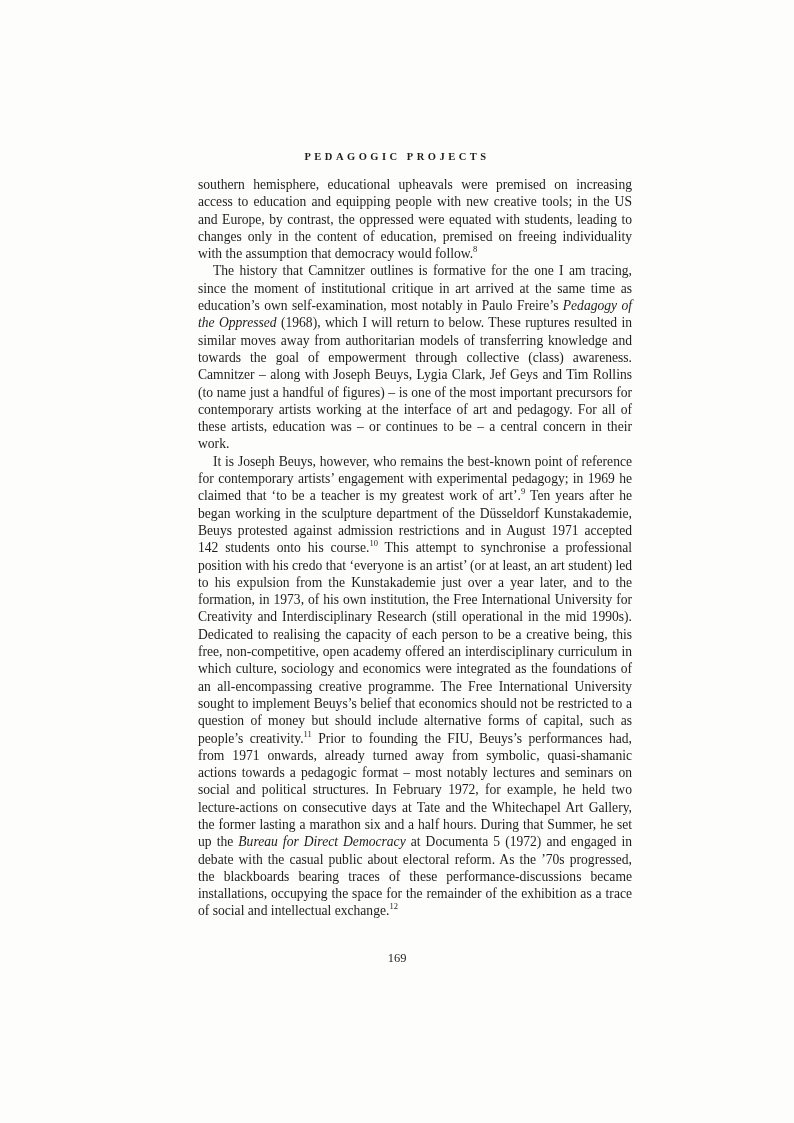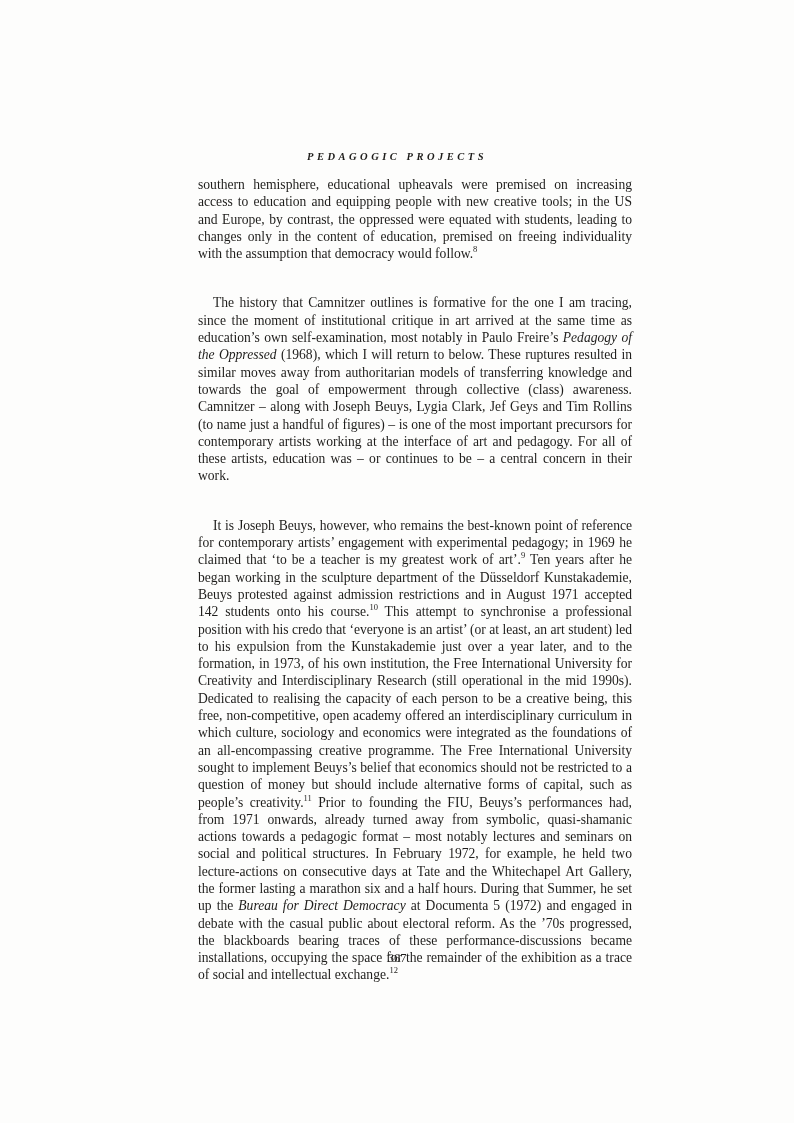--- a/index.html
+++ b/index.html
@@ -19,39 +19,37 @@
   .running-header {
     position: absolute;
     top: 151px;
     left: 0;
     width: 100%;
     text-align: center;
     font-size: 10.5px;
     letter-spacing: 3.5px;
     font-weight: 600;
     text-transform: uppercase;
-    font-style: italic;
   }
   .body-text {
     position: absolute;
     top: 176px;
     left: 198px;
     width: 434px;
     font-size: 13.6px;
     line-height: 17.3px;
     text-align: justify;
     text-justify: inter-word;
   }
   .body-text p {
     margin: 0;
     padding: 0;
   }
   .body-text p.indent {
     text-indent: 15px;
-    margin-top: 32px;
   }
   .body-text sup {
     font-size: 8.5px;
     line-height: 0;
     vertical-align: super;
   }
   .body-text em {
     font-style: italic;
   }
   .page-number {
@@ -68,14 +66,14 @@
 
 <div class="page">
   <div class="running-header">PEDAGOGIC PROJECTS</div>
 
   <div class="body-text">
       <p><span>southern hemisphere, educational upheavals were premised on increasing access to education and equipping people with new creative tools; in the US and Europe, by contrast, the oppressed were equated with students, leading to changes only in the content of education, premised on freeing individuality with the assumption that democracy would follow.</span><sup>8</sup></p>
       <p class="indent"><span>The history that Camnitzer outlines is formative for the one I am tracing, since the moment of institutional critique in art arrived at the same time as education’s own self-examination, most notably in Paulo Freire’s </span><em>Pedagogy of the Oppressed</em><span> (1968), which I will return to below. These ruptures resulted in similar moves away from authoritarian models of transferring knowledge and towards the goal of empowerment through collective (class) awareness. Camnitzer – along with Joseph Beuys, Lygia Clark, Jef Geys and Tim Rollins (to name just a handful of figures) – is one of the most important precursors for contemporary artists working at the interface of art and pedagogy. For all of these artists, education was – or continues to be – a central concern in their work.</span></p>
       <p class="indent"><span>It is Joseph Beuys, however, who remains the best-known point of reference for contemporary artists’ engagement with experimental pedagogy; in 1969 he claimed that ‘to be a teacher is my greatest work of art’.</span><sup>9</sup><span> Ten years after he began working in the sculpture department of the Düsseldorf Kunstakademie, Beuys protested against admission restrictions and in August 1971 accepted 142 students onto his course.</span><sup>10</sup><span> This attempt to synchronise a professional position with his credo that ‘everyone is an artist’ (or at least, an art student) led to his expulsion from the Kunstakademie just over a year later, and to the formation, in 1973, of his own institution, the Free International University for Creativity and Interdisciplinary Research (still operational in the mid 1990s). Dedicated to realising the capacity of each person to be a creative being, this free, non-competitive, open academy offered an interdisciplinary curriculum in which culture, sociology and economics were integrated as the foundations of an all-encompassing creative programme. The Free International University sought to implement Beuys’s belief that economics should not be restricted to a question of money but should include alternative forms of capital, such as people’s creativity.</span><sup>11</sup><span> Prior to founding the FIU, Beuys’s performances had, from 1971 onwards, already turned away from symbolic, quasi-shamanic actions towards a pedagogic format – most notably lectures and seminars on social and political structures. In February 1972, for example, he held two lecture-actions on consecutive days at Tate and the Whitechapel Art Gallery, the former lasting a marathon six and a half hours. During that Summer, he set up the </span><em>Bureau for Direct Democracy</em><span> at Documenta 5 (1972) and engaged in debate with the casual public about electoral reform. As the ’70s progressed, the blackboards bearing traces of these performance-discussions became installations, occupying the space for the remainder of the exhibition as a trace of social and intellectual exchange.</span><sup>12</sup></p>
     </div>
 
-  <div class="page-number">367</div>
+  <div class="page-number">169</div>
 </div>
 
 </body></html>

